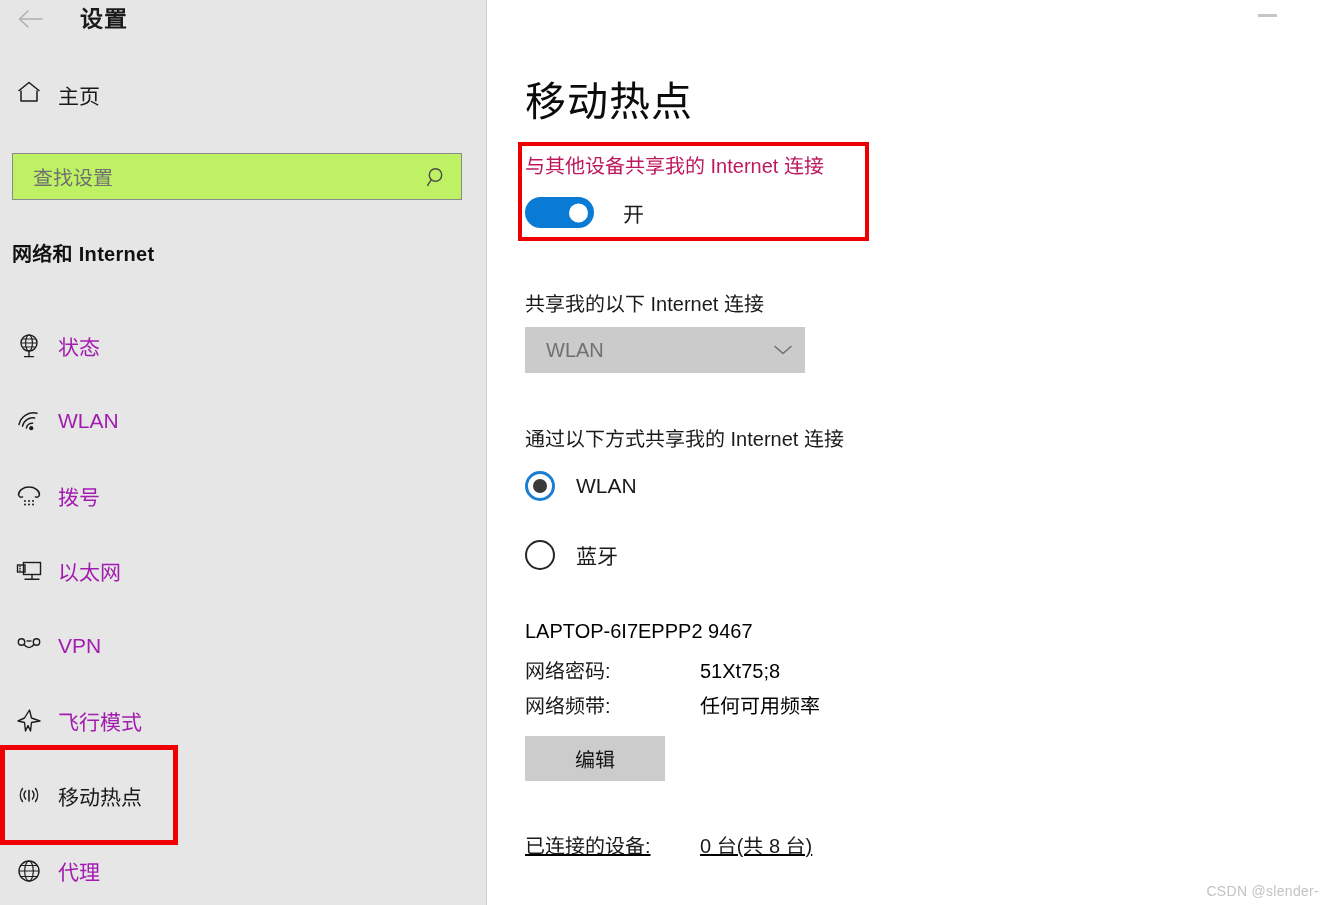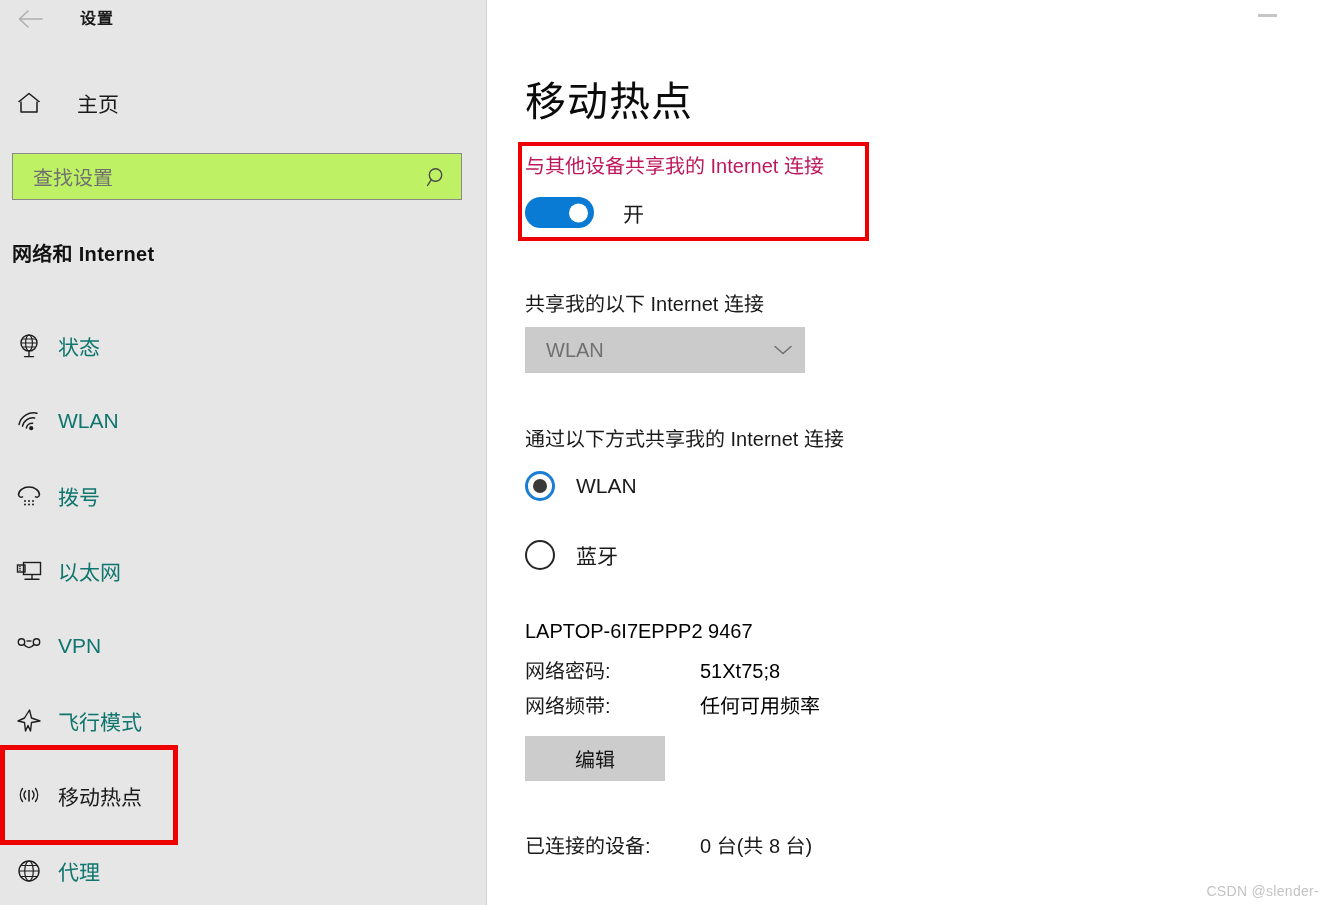--- a/index.html
+++ b/index.html
@@ -24,28 +24,28 @@
   .back-arrow {
     position: absolute; left: 12px; top: 2px;
     width: 36px; height: 34px;
     display: flex; align-items: center; justify-content: center;
     color: #b0b0b0;
   }
   .back-arrow svg { display: block; }
   .app-title {
     position: absolute; left: 80px; top: 2px;
     height: 34px; line-height: 34px;
-    font-size: 16px; font-weight: 700; color: #1a1a1a;
+    font-size: 23px; font-weight: 700; color: #1a1a1a;
     letter-spacing: 1px;
   }
 
   .home-row {
     position: absolute; left: 0; top: 80px;
     width: 522px; height: 46px;
-    display: flex; align-items: center; gap: 19px;
+    display: flex; align-items: flex-start;
   }
   .home-icon {
     width: 58px; display: flex; align-items: center; justify-content: center;
     color: #1a1a1a;
   }
   .home-label { font-size: 21px; color: #1a1a1a; }
 
   .search-box {
     position: absolute; left: 12px; top: 153px;
     width: 450px; height: 47px;
@@ -74,21 +74,21 @@
     position: relative;
     height: 75px;
     display: flex; align-items: center;
     cursor: default;
   }
   .nav-icon {
     width: 58px; min-width: 58px;
     display: flex; align-items: center; justify-content: center;
     color: #1d1d1d;
   }
-  .nav-label { font-size: 21px; color: #0f766e; }
+  .nav-label { font-size: 21px; color: #a21caf; }
   .nav-item.selected .nav-label { color: #1a1a1a; }
 
   
   .anno-sidebar {
     position: absolute; left: 0; top: 745px;
     width: 178px; height: 100px;
     border: 5px solid #ee0000;
     pointer-events: none;
   }
 
@@ -168,21 +168,21 @@
   .edit-button {
     position: absolute; left: 37px; top: 736px;
     width: 140px; height: 45px;
     background: #cccccc;
     border: none;
     font-family: "Liberation Sans", "DejaVu Sans", sans-serif;
     font-size: 20px; color: #141414;
     cursor: default;
   }
 
-  .devices-row { position: absolute; left: 37px; top: 830px; display: flex; align-items: center; }
+  .devices-row { position: absolute; left: 37px; top: 830px; display: flex; align-items: center; text-decoration: underline; }
   .devices-key { width: 175px; font-size: 20px; color: #1a1a1a; }
   .devices-val { font-size: 20px; color: #1a1a1a; }
 
   .watermark {
     position: absolute; right: 9px; bottom: 6px;
     font-size: 14px; color: #c3c3c3;
     letter-spacing: .3px;
   }
 </style>
 </head>

